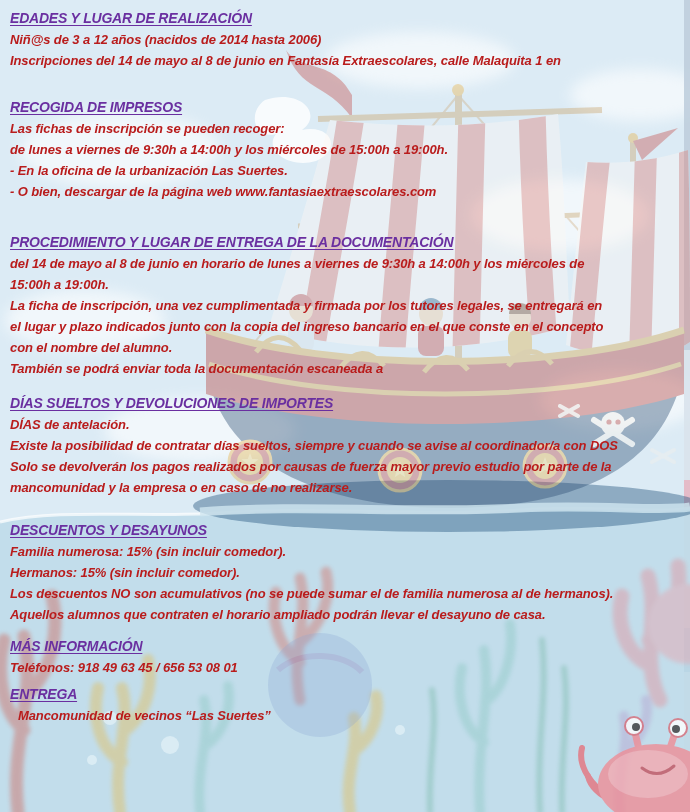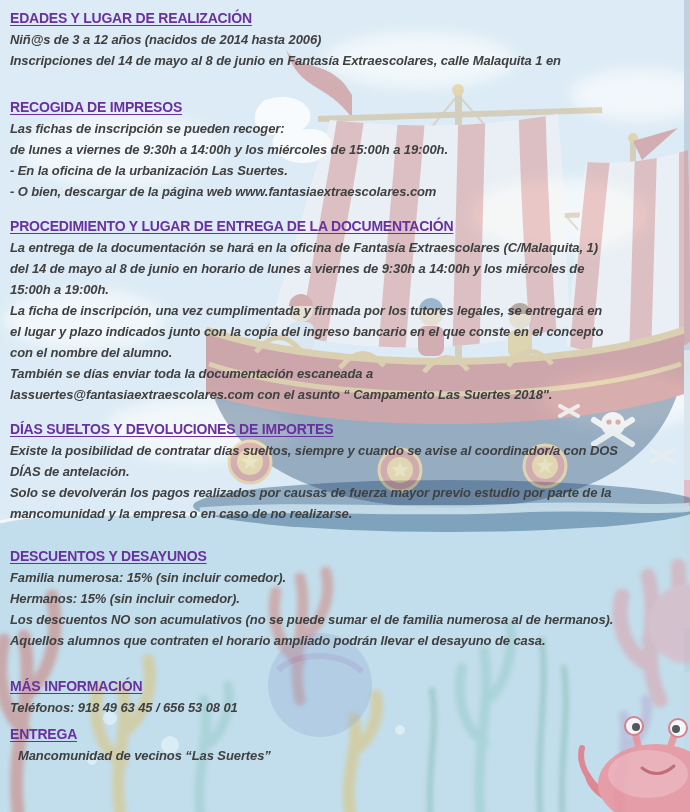--- a/index.html
+++ b/index.html
@@ -8,33 +8,33 @@
     background:#dcebf5;
     font-family:"Liberation Sans","DejaVu Sans",sans-serif;
   }
   .bg{position:absolute;left:0;top:0;width:690px;height:812px;z-index:0;}
   .content{
     position:absolute;left:0;top:0;width:680px;z-index:2;
     padding:8px 0 0 10px;
   }
   .sec{margin:0;}
   .sec-title{
-    font-weight:bold;color:#6a2fa0;
+    font-weight:bold;font-style:italic;color:#6a2fa0;
     font-size:14px;line-height:21px;letter-spacing:-0.2px;
     text-decoration:underline;text-underline-offset:2px;white-space:nowrap;
   }
   .bline{
-    font-weight:bold;font-style:italic;color:#404040;
+    font-weight:bold;font-style:italic;color:#b91c1c;
     font-size:13px;line-height:21px;letter-spacing:-0.1px;white-space:nowrap;
   }
   .gap-s2{margin-top:26px;}
-  .gap-s3{margin-top:14px;}
+  .gap-s3{margin-top:30px;}
   .gap-s4{margin-top:14px;}
   .gap-s5{margin-top:22px;}
-  .gap-s6{margin-top:25px;}
+  .gap-s6{margin-top:11px;}
   .gap-s7{margin-top:6px;}
   .indent{padding-left:8px;}
 </style>
 </head>
 <body>
 
 <svg class="bg" viewBox="0 0 690 812" xmlns="http://www.w3.org/2000/svg" aria-hidden="true">
   <defs>
     <filter id="b6" x="-30%" y="-30%" width="160%" height="160%">
         <feGaussianBlur stdDeviation="7"></feGaussianBlur>
@@ -244,34 +244,32 @@
   <div class="sec gap-s2">
     <div class="sec-title">RECOGIDA DE IMPRESOS</div>
     <div class="bline">Las fichas de inscripción se pueden recoger:</div>
     <div class="bline">de lunes a viernes de 9:30h a 14:00h y los miércoles de 15:00h a 19:00h.</div>
     <div class="bline">- En la oficina de la urbanización Las Suertes.</div>
     <div class="bline">- O bien, descargar de la página web www.fantasiaextraescolares.com</div>
   </div>
 
   <div class="sec gap-s3">
     <div class="sec-title">PROCEDIMIENTO Y LUGAR DE ENTREGA DE LA DOCUMENTACIÓN</div>
-    <div class="bline">La entrega de la documentación se hará en la oficina de Fantasía Extraescolares (C/Malaquita, 1)</div>
     <div class="bline">del 14 de mayo al 8 de junio en horario de lunes a viernes de 9:30h a 14:00h y los miércoles de</div>
     <div class="bline">15:00h a 19:00h.</div>
     <div class="bline">La ficha de inscripción, una vez cumplimentada y firmada por los tutores legales, se entregará en</div>
     <div class="bline">el lugar y plazo indicados junto con la copia del ingreso bancario en el que conste en el concepto</div>
     <div class="bline">con el nombre del alumno.</div>
-    <div class="bline">También se días enviar toda la documentación escaneada a</div>
-    <div class="bline">lassuertes@fantasiaextraescolares.com con el asunto “ Campamento Las Suertes 2018".</div>
+    <div class="bline">También se podrá enviar toda la documentación escaneada a</div>
   </div>
 
   <div class="sec gap-s4">
     <div class="sec-title">DÍAS SUELTOS Y DEVOLUCIONES DE IMPORTES</div>
+    <div class="bline">DÍAS de antelación.</div>
     <div class="bline">Existe la posibilidad de contratar días sueltos, siempre y cuando se avise al coordinador/a con DOS</div>
-    <div class="bline">DÍAS de antelación.</div>
     <div class="bline">Solo se devolverán los pagos realizados por causas de fuerza mayor previo estudio por parte de la</div>
     <div class="bline">mancomunidad y la empresa o en caso de no realizarse.</div>
   </div>
 
   <div class="sec gap-s5">
     <div class="sec-title">DESCUENTOS Y DESAYUNOS</div>
     <div class="bline">Familia numerosa: 15% (sin incluir comedor).</div>
     <div class="bline">Hermanos: 15% (sin incluir comedor).</div>
     <div class="bline">Los descuentos NO son acumulativos (no se puede sumar el de familia numerosa al de hermanos).</div>
     <div class="bline">Aquellos alumnos que contraten el horario ampliado podrán llevar el desayuno de casa.</div>

